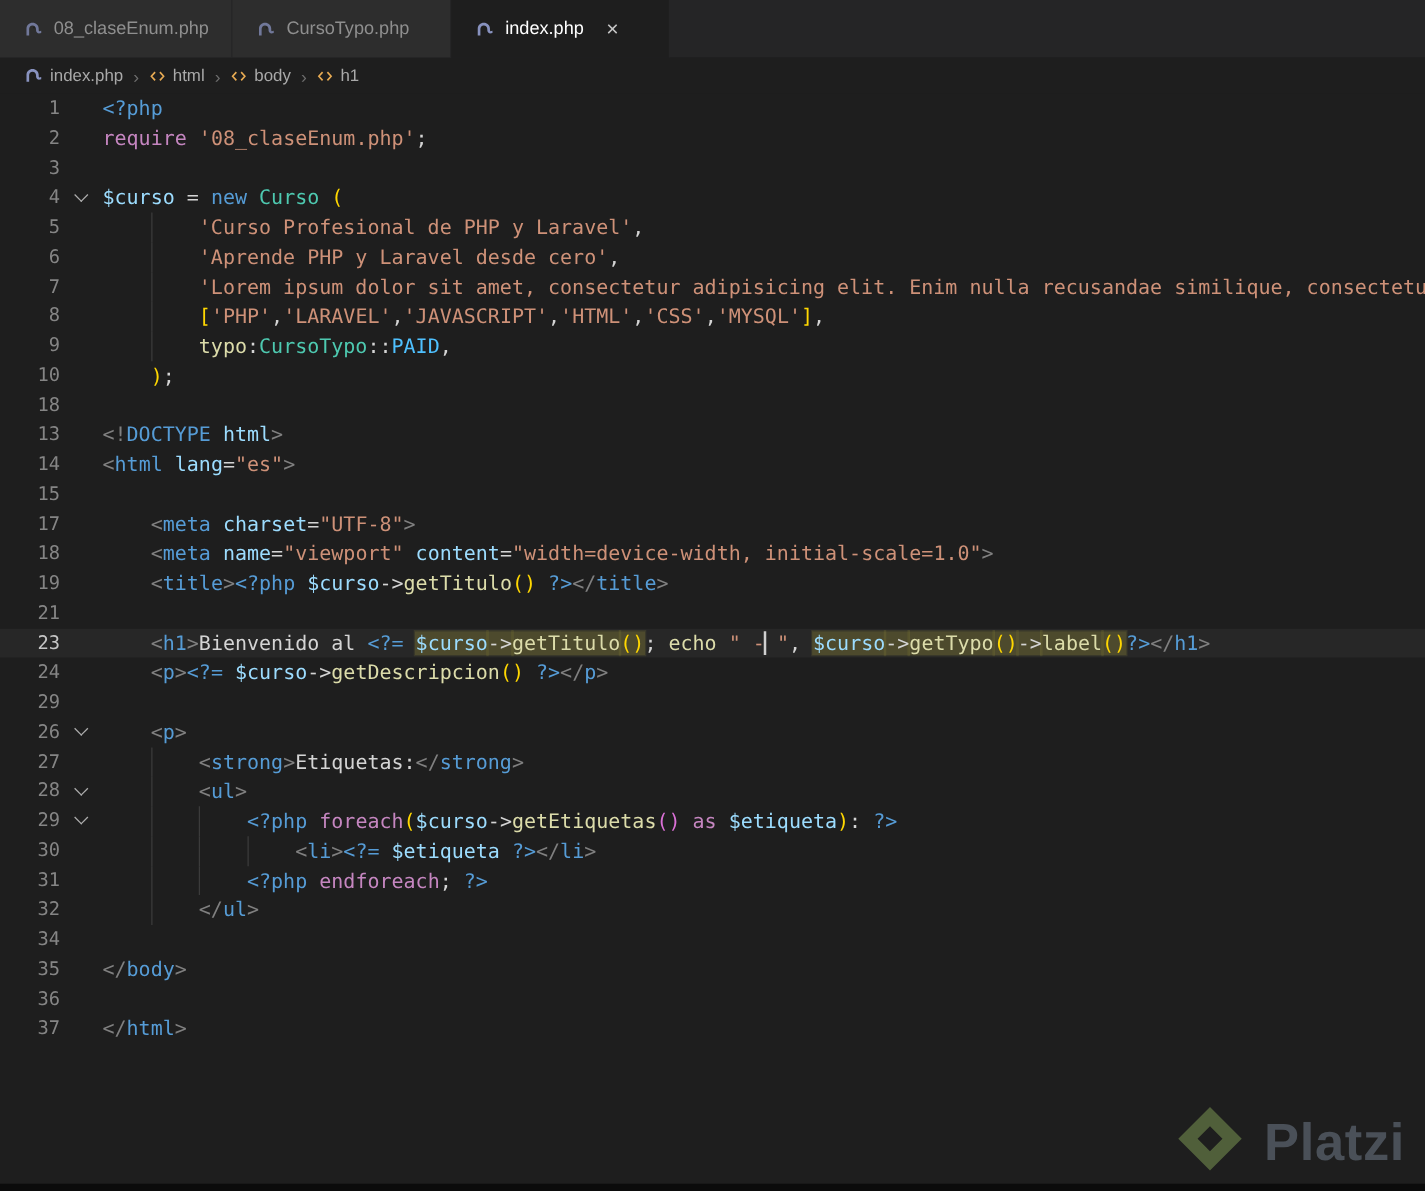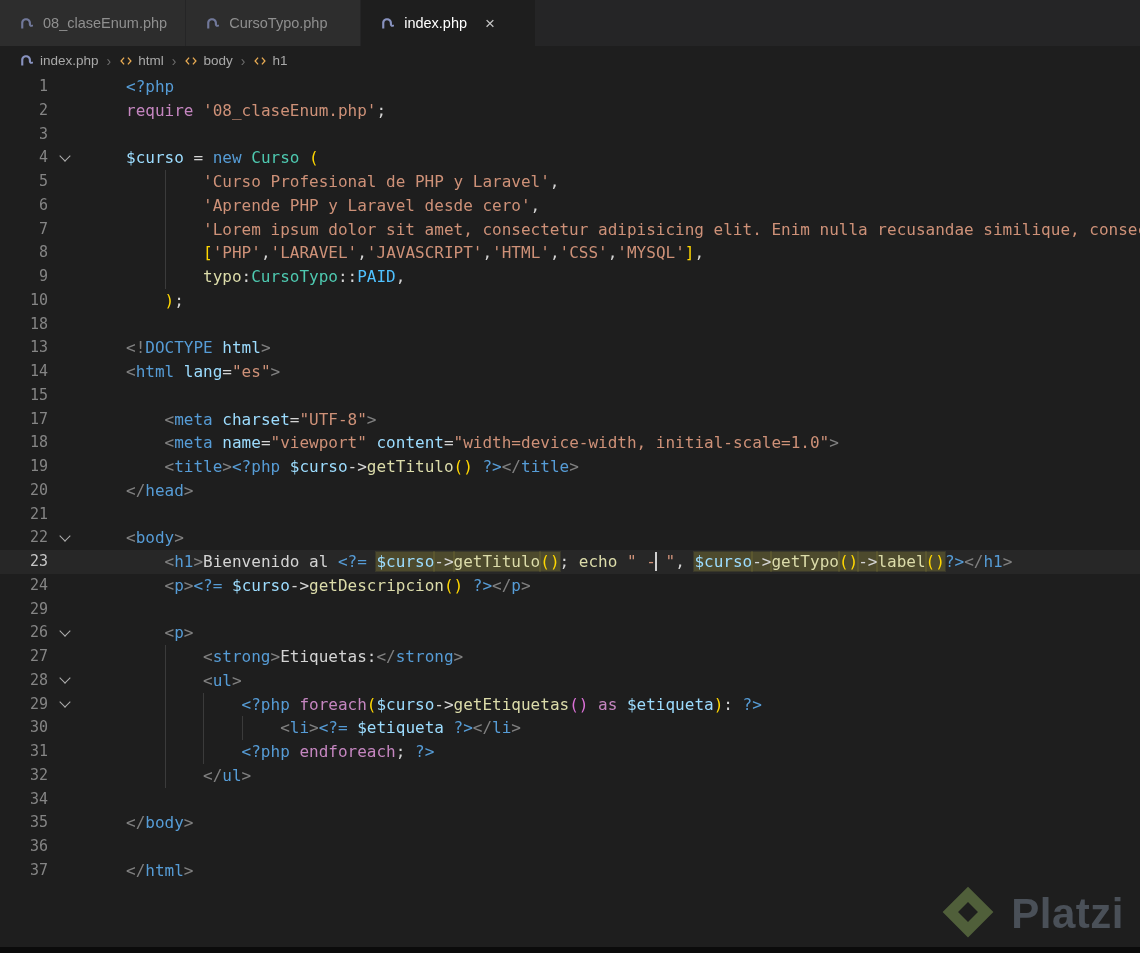--- a/index.html
+++ b/index.html
@@ -25,21 +25,21 @@
   
   .editor { position: relative; width: 1140px; overflow: hidden;
             font-family: "DejaVu Sans Mono", monospace; font-size: 16px; }
   .line { display: flex; height: 23.75px; line-height: 23.75px; white-space: pre; }
   .line.cur { background: rgba(255,255,255,.045); }
   .num { width: 48px; text-align: right; color: #858585; font-size: 15px; flex: none; }
   .line.cur .num { color: #c6c6c6; }
   .fold { width: 34px; flex: none; display: flex; align-items: center; justify-content: center; }
   .chev { width: 8px; height: 8px; border-right: 1.5px solid #aeaeae; border-bottom: 1.5px solid #aeaeae;
           transform: rotate(45deg); margin-top: -5px; }
-  .code { position: relative; flex: 1; white-space: pre; color: #d4d4d4; margin-left: 44px; }
+  .code { position: relative; flex: 1; white-space: pre; color: #d4d4d4; }
   .guide { position: absolute; top: 0; bottom: 0; width: 1px; background: #3b3b3b; }
   .hl { background: rgba(216,202,70,.22); box-shadow: 0 0 0 1px rgba(216,202,70,.10); }
   .caret { display: inline-block; width: 1.6px; height: 19px; background: #d0d0d0;
            vertical-align: -4px; margin: 0 -0.8px; }
 
   
   .strip { position: absolute; left: 0; right: 0; bottom: 0; height: 6px; background: #0b0b0b; }
 
   
   .watermark { position: absolute; right: 16px; bottom: 8px; display: flex; align-items: center;
@@ -130,23 +130,21 @@
     <div class="line"><div class="num">8</div><div class="fold"></div><div class="code" style="padding-left: 8ch;"><span class="guide" style="left: 4ch;"></span><span style="color: rgb(255, 215, 0);">[</span><span style="color: rgb(206, 145, 120);">'PHP'</span><span style="color: rgb(212, 212, 212);">,</span><span style="color: rgb(206, 145, 120);">'LARAVEL'</span><span style="color: rgb(212, 212, 212);">,</span><span style="color: rgb(206, 145, 120);">'JAVASCRIPT'</span><span style="color: rgb(212, 212, 212);">,</span><span style="color: rgb(206, 145, 120);">'HTML'</span><span style="color: rgb(212, 212, 212);">,</span><span style="color: rgb(206, 145, 120);">'CSS'</span><span style="color: rgb(212, 212, 212);">,</span><span style="color: rgb(206, 145, 120);">'MYSQL'</span><span style="color: rgb(255, 215, 0);">]</span><span style="color: rgb(212, 212, 212);">,</span></div></div>
     <div class="line"><div class="num">9</div><div class="fold"></div><div class="code" style="padding-left: 8ch;"><span class="guide" style="left: 4ch;"></span><span style="color: rgb(220, 220, 170);">typo</span><span style="color: rgb(212, 212, 212);">:</span><span style="color: rgb(78, 201, 176);">CursoTypo</span><span style="color: rgb(212, 212, 212);">::</span><span style="color: rgb(79, 193, 255);">PAID</span><span style="color: rgb(212, 212, 212);">,</span></div></div>
     <div class="line"><div class="num">10</div><div class="fold"></div><div class="code" style="padding-left: 4ch;"><span style="color: rgb(255, 215, 0);">)</span><span style="color: rgb(212, 212, 212);">;</span></div></div>
     <div class="line"><div class="num">18</div><div class="fold"></div><div class="code" style="padding-left: 0ch;"></div></div>
     <div class="line"><div class="num">13</div><div class="fold"></div><div class="code" style="padding-left: 0ch;"><span style="color: rgb(128, 128, 128);">&lt;!</span><span style="color: rgb(86, 156, 214);">DOCTYPE</span><span style="color: rgb(212, 212, 212);"> </span><span style="color: rgb(156, 220, 254);">html</span><span style="color: rgb(128, 128, 128);">&gt;</span></div></div>
     <div class="line"><div class="num">14</div><div class="fold"></div><div class="code" style="padding-left: 0ch;"><span style="color: rgb(128, 128, 128);">&lt;</span><span style="color: rgb(86, 156, 214);">html</span><span style="color: rgb(212, 212, 212);"> </span><span style="color: rgb(156, 220, 254);">lang</span><span style="color: rgb(212, 212, 212);">=</span><span style="color: rgb(206, 145, 120);">"es"</span><span style="color: rgb(128, 128, 128);">&gt;</span></div></div>
     <div class="line"><div class="num">15</div><div class="fold"></div><div class="code" style="padding-left: 0ch;"></div></div>
     <div class="line"><div class="num">17</div><div class="fold"></div><div class="code" style="padding-left: 4ch;"><span style="color: rgb(128, 128, 128);">&lt;</span><span style="color: rgb(86, 156, 214);">meta</span><span style="color: rgb(212, 212, 212);"> </span><span style="color: rgb(156, 220, 254);">charset</span><span style="color: rgb(212, 212, 212);">=</span><span style="color: rgb(206, 145, 120);">"UTF-8"</span><span style="color: rgb(128, 128, 128);">&gt;</span></div></div>
     <div class="line"><div class="num">18</div><div class="fold"></div><div class="code" style="padding-left: 4ch;"><span style="color: rgb(128, 128, 128);">&lt;</span><span style="color: rgb(86, 156, 214);">meta</span><span style="color: rgb(212, 212, 212);"> </span><span style="color: rgb(156, 220, 254);">name</span><span style="color: rgb(212, 212, 212);">=</span><span style="color: rgb(206, 145, 120);">"viewport"</span><span style="color: rgb(212, 212, 212);"> </span><span style="color: rgb(156, 220, 254);">content</span><span style="color: rgb(212, 212, 212);">=</span><span style="color: rgb(206, 145, 120);">"width=device-width, initial-scale=1.0"</span><span style="color: rgb(128, 128, 128);">&gt;</span></div></div>
     <div class="line"><div class="num">19</div><div class="fold"></div><div class="code" style="padding-left: 4ch;"><span style="color: rgb(128, 128, 128);">&lt;</span><span style="color: rgb(86, 156, 214);">title</span><span style="color: rgb(128, 128, 128);">&gt;</span><span style="color: rgb(86, 156, 214);">&lt;?php</span><span style="color: rgb(212, 212, 212);"> </span><span style="color: rgb(156, 220, 254);">$curso</span><span style="color: rgb(212, 212, 212);">-&gt;</span><span style="color: rgb(220, 220, 170);">getTitulo</span><span style="color: rgb(255, 215, 0);">()</span><span style="color: rgb(212, 212, 212);"> </span><span style="color: rgb(86, 156, 214);">?&gt;</span><span style="color: rgb(128, 128, 128);">&lt;/</span><span style="color: rgb(86, 156, 214);">title</span><span style="color: rgb(128, 128, 128);">&gt;</span></div></div>
-    <div class="line"><div class="num">20</div><div class="fold"></div><div class="code" style="padding-left: 0ch;"><span style="color: rgb(128, 128, 128);">&lt;/</span><span style="color: rgb(86, 156, 214);">head</span><span style="color: rgb(128, 128, 128);">&gt;</span></div></div>
     <div class="line"><div class="num">21</div><div class="fold"></div><div class="code" style="padding-left: 0ch;"></div></div>
-    <div class="line"><div class="num">22</div><div class="fold"><span class="chev"></span></div><div class="code" style="padding-left: 0ch;"><span style="color: rgb(128, 128, 128);">&lt;</span><span style="color: rgb(86, 156, 214);">body</span><span style="color: rgb(128, 128, 128);">&gt;</span></div></div>
     <div class="line cur"><div class="num">23</div><div class="fold"></div><div class="code" style="padding-left: 4ch;"><span style="color: rgb(128, 128, 128);">&lt;</span><span style="color: rgb(86, 156, 214);">h1</span><span style="color: rgb(128, 128, 128);">&gt;</span><span style="color: rgb(212, 212, 212);">Bienvenido al </span><span style="color: rgb(86, 156, 214);">&lt;?=</span><span style="color: rgb(212, 212, 212);"> </span><span class="hl" style="color: rgb(156, 220, 254);">$curso</span><span class="hl" style="color: rgb(212, 212, 212);">-&gt;</span><span class="hl" style="color: rgb(220, 220, 170);">getTitulo</span><span class="hl" style="color: rgb(255, 215, 0);">()</span><span style="color: rgb(212, 212, 212);">;</span><span style="color: rgb(212, 212, 212);"> </span><span style="color: rgb(220, 220, 170);">echo</span><span style="color: rgb(212, 212, 212);"> </span><span style="color: rgb(206, 145, 120);">" -</span><span class="caret"></span><span style="color: rgb(206, 145, 120);"> "</span><span style="color: rgb(212, 212, 212);">, </span><span class="hl" style="color: rgb(156, 220, 254);">$curso</span><span class="hl" style="color: rgb(212, 212, 212);">-&gt;</span><span class="hl" style="color: rgb(220, 220, 170);">getTypo</span><span class="hl" style="color: rgb(255, 215, 0);">()</span><span class="hl" style="color: rgb(212, 212, 212);">-&gt;</span><span class="hl" style="color: rgb(220, 220, 170);">label</span><span class="hl" style="color: rgb(255, 215, 0);">()</span><span style="color: rgb(86, 156, 214);">?&gt;</span><span style="color: rgb(128, 128, 128);">&lt;/</span><span style="color: rgb(86, 156, 214);">h1</span><span style="color: rgb(128, 128, 128);">&gt;</span></div></div>
     <div class="line"><div class="num">24</div><div class="fold"></div><div class="code" style="padding-left: 4ch;"><span style="color: rgb(128, 128, 128);">&lt;</span><span style="color: rgb(86, 156, 214);">p</span><span style="color: rgb(128, 128, 128);">&gt;</span><span style="color: rgb(86, 156, 214);">&lt;?=</span><span style="color: rgb(212, 212, 212);"> </span><span style="color: rgb(156, 220, 254);">$curso</span><span style="color: rgb(212, 212, 212);">-&gt;</span><span style="color: rgb(220, 220, 170);">getDescripcion</span><span style="color: rgb(255, 215, 0);">()</span><span style="color: rgb(212, 212, 212);"> </span><span style="color: rgb(86, 156, 214);">?&gt;</span><span style="color: rgb(128, 128, 128);">&lt;/</span><span style="color: rgb(86, 156, 214);">p</span><span style="color: rgb(128, 128, 128);">&gt;</span></div></div>
     <div class="line"><div class="num">29</div><div class="fold"></div><div class="code" style="padding-left: 0ch;"></div></div>
     <div class="line"><div class="num">26</div><div class="fold"><span class="chev"></span></div><div class="code" style="padding-left: 4ch;"><span style="color: rgb(128, 128, 128);">&lt;</span><span style="color: rgb(86, 156, 214);">p</span><span style="color: rgb(128, 128, 128);">&gt;</span></div></div>
     <div class="line"><div class="num">27</div><div class="fold"></div><div class="code" style="padding-left: 8ch;"><span class="guide" style="left: 4ch;"></span><span style="color: rgb(128, 128, 128);">&lt;</span><span style="color: rgb(86, 156, 214);">strong</span><span style="color: rgb(128, 128, 128);">&gt;</span><span style="color: rgb(212, 212, 212);">Etiquetas:</span><span style="color: rgb(128, 128, 128);">&lt;/</span><span style="color: rgb(86, 156, 214);">strong</span><span style="color: rgb(128, 128, 128);">&gt;</span></div></div>
     <div class="line"><div class="num">28</div><div class="fold"><span class="chev"></span></div><div class="code" style="padding-left: 8ch;"><span class="guide" style="left: 4ch;"></span><span style="color: rgb(128, 128, 128);">&lt;</span><span style="color: rgb(86, 156, 214);">ul</span><span style="color: rgb(128, 128, 128);">&gt;</span></div></div>
     <div class="line"><div class="num">29</div><div class="fold"><span class="chev"></span></div><div class="code" style="padding-left: 12ch;"><span class="guide" style="left: 4ch;"></span><span class="guide" style="left: 8ch;"></span><span style="color: rgb(86, 156, 214);">&lt;?php</span><span style="color: rgb(212, 212, 212);"> </span><span style="color: rgb(197, 134, 192);">foreach</span><span style="color: rgb(255, 215, 0);">(</span><span style="color: rgb(156, 220, 254);">$curso</span><span style="color: rgb(212, 212, 212);">-&gt;</span><span style="color: rgb(220, 220, 170);">getEtiquetas</span><span style="color: rgb(218, 112, 214);">()</span><span style="color: rgb(212, 212, 212);"> </span><span style="color: rgb(197, 134, 192);">as</span><span style="color: rgb(212, 212, 212);"> </span><span style="color: rgb(156, 220, 254);">$etiqueta</span><span style="color: rgb(255, 215, 0);">)</span><span style="color: rgb(212, 212, 212);">:</span><span style="color: rgb(212, 212, 212);"> </span><span style="color: rgb(86, 156, 214);">?&gt;</span></div></div>
     <div class="line"><div class="num">30</div><div class="fold"></div><div class="code" style="padding-left: 16ch;"><span class="guide" style="left: 4ch;"></span><span class="guide" style="left: 8ch;"></span><span class="guide" style="left: 12ch;"></span><span style="color: rgb(128, 128, 128);">&lt;</span><span style="color: rgb(86, 156, 214);">li</span><span style="color: rgb(128, 128, 128);">&gt;</span><span style="color: rgb(86, 156, 214);">&lt;?=</span><span style="color: rgb(212, 212, 212);"> </span><span style="color: rgb(156, 220, 254);">$etiqueta</span><span style="color: rgb(212, 212, 212);"> </span><span style="color: rgb(86, 156, 214);">?&gt;</span><span style="color: rgb(128, 128, 128);">&lt;/</span><span style="color: rgb(86, 156, 214);">li</span><span style="color: rgb(128, 128, 128);">&gt;</span></div></div>
     <div class="line"><div class="num">31</div><div class="fold"></div><div class="code" style="padding-left: 12ch;"><span class="guide" style="left: 4ch;"></span><span class="guide" style="left: 8ch;"></span><span style="color: rgb(86, 156, 214);">&lt;?php</span><span style="color: rgb(212, 212, 212);"> </span><span style="color: rgb(197, 134, 192);">endforeach</span><span style="color: rgb(212, 212, 212);">;</span><span style="color: rgb(212, 212, 212);"> </span><span style="color: rgb(86, 156, 214);">?&gt;</span></div></div>
     <div class="line"><div class="num">32</div><div class="fold"></div><div class="code" style="padding-left: 8ch;"><span class="guide" style="left: 4ch;"></span><span style="color: rgb(128, 128, 128);">&lt;/</span><span style="color: rgb(86, 156, 214);">ul</span><span style="color: rgb(128, 128, 128);">&gt;</span></div></div>

